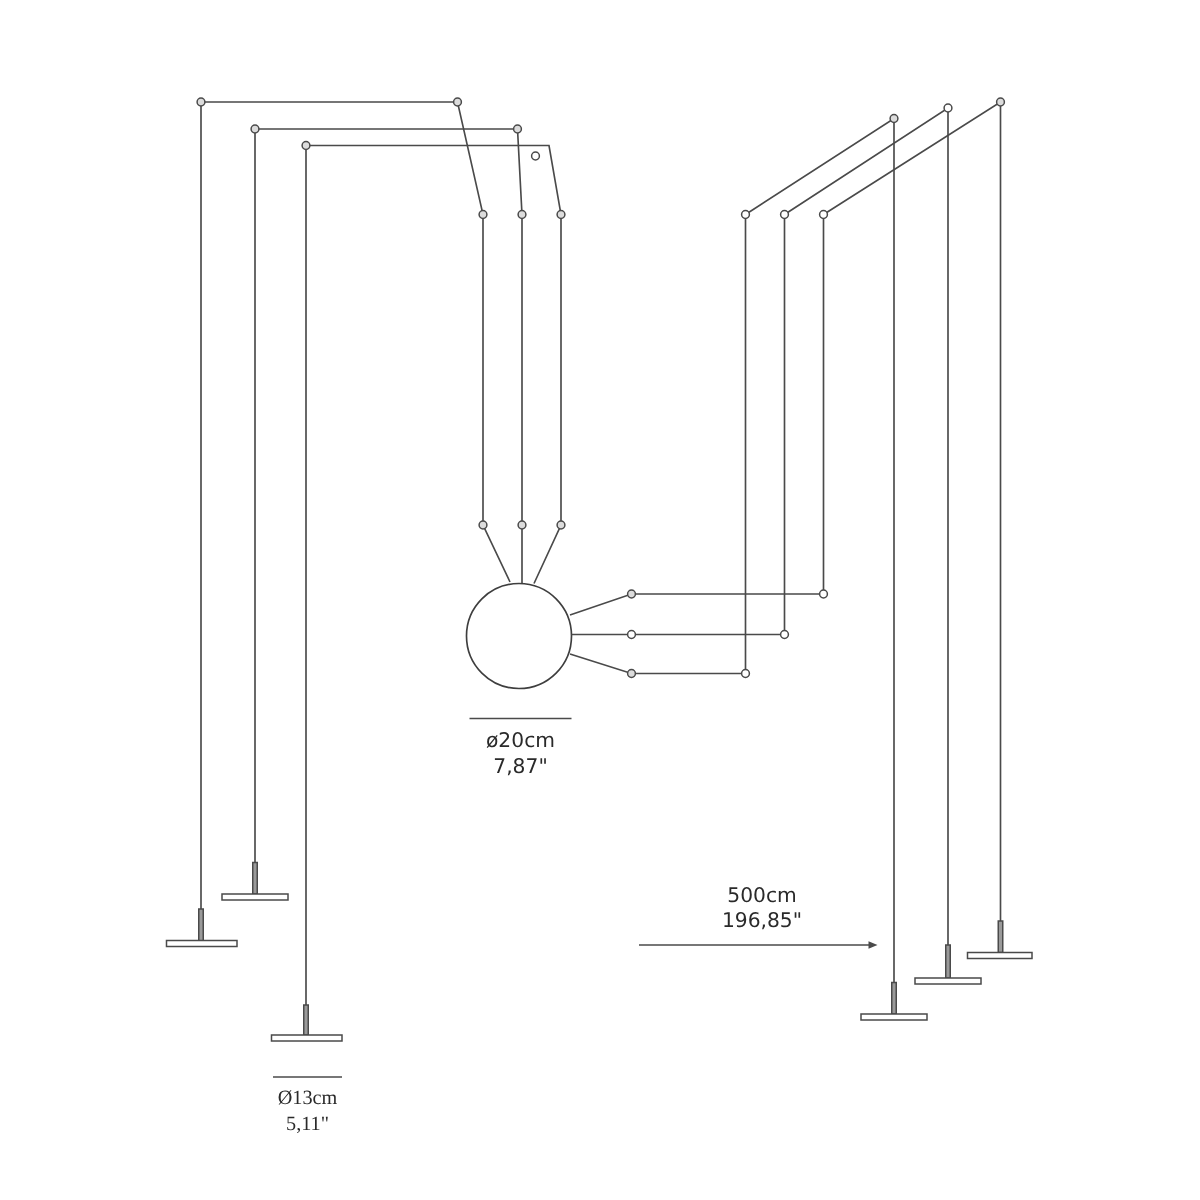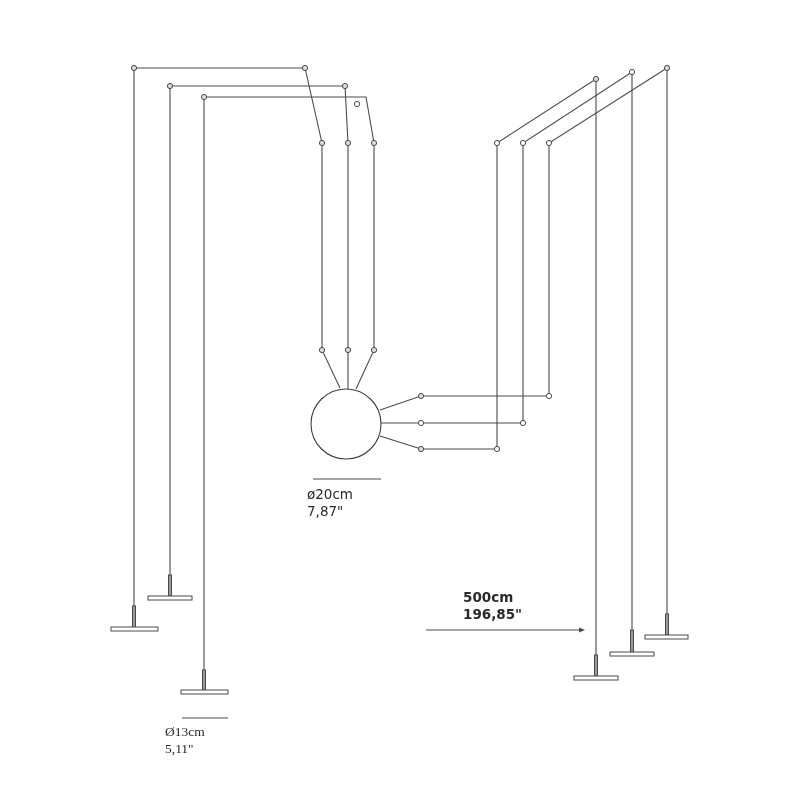--- a/index.html
+++ b/index.html
@@ -1,18 +1,18 @@
 <!DOCTYPE html>
 <html><head>
   <meta charset="utf-8">
   <style>
     html, body { margin: 0; padding: 0; background: #ffffff; }
     body { width: 800px; height: 800px; position: relative; overflow: hidden; font-family: "Liberation Sans", sans-serif; }
     #diagram { position: absolute; left: 0; top: 0; width: 800px; height: 800px; }
-    .label { position: absolute; text-align: left; color: #2a2a2a; font-size: 13.5px; line-height: 17px; font-family: "DejaVu Sans", sans-serif; }
+    .label { position: absolute; text-align: center; color: #2a2a2a; font-size: 13.5px; line-height: 17px; font-family: "DejaVu Sans", sans-serif; }
     .label span { display: block; }
   </style>
 </head>
 <body>
 
 <svg id="diagram" viewBox="0 0 800 800" xmlns="http://www.w3.org/2000/svg">
   <g fill="none" stroke="#4a4a4a" stroke-width="1.1">
 
     <g>
       <polyline points="134,610 134,68 305,68 322,143 322,350 340,388"></polyline>
@@ -100,16 +100,16 @@
 <div class="label" style="left:307px; top:486px; width:80px;">
   <span>ø20cm</span>
   <span>7,87"</span>
 </div>
 
 <div class="label" style="left:165px; top:723px; width:80px;font-family:Liberation Serif, serif;">
   <span>Ø13cm</span>
   <span>5,11"</span>
 </div>
 
-<div class="label" style="left:463px; top:589px; width:90px;font-weight:bold;">
+<div class="label" style="left:463px; top:589px; width:90px;">
   <span>500cm</span>
   <span>196,85"</span>
 </div>
 
 </body></html>

